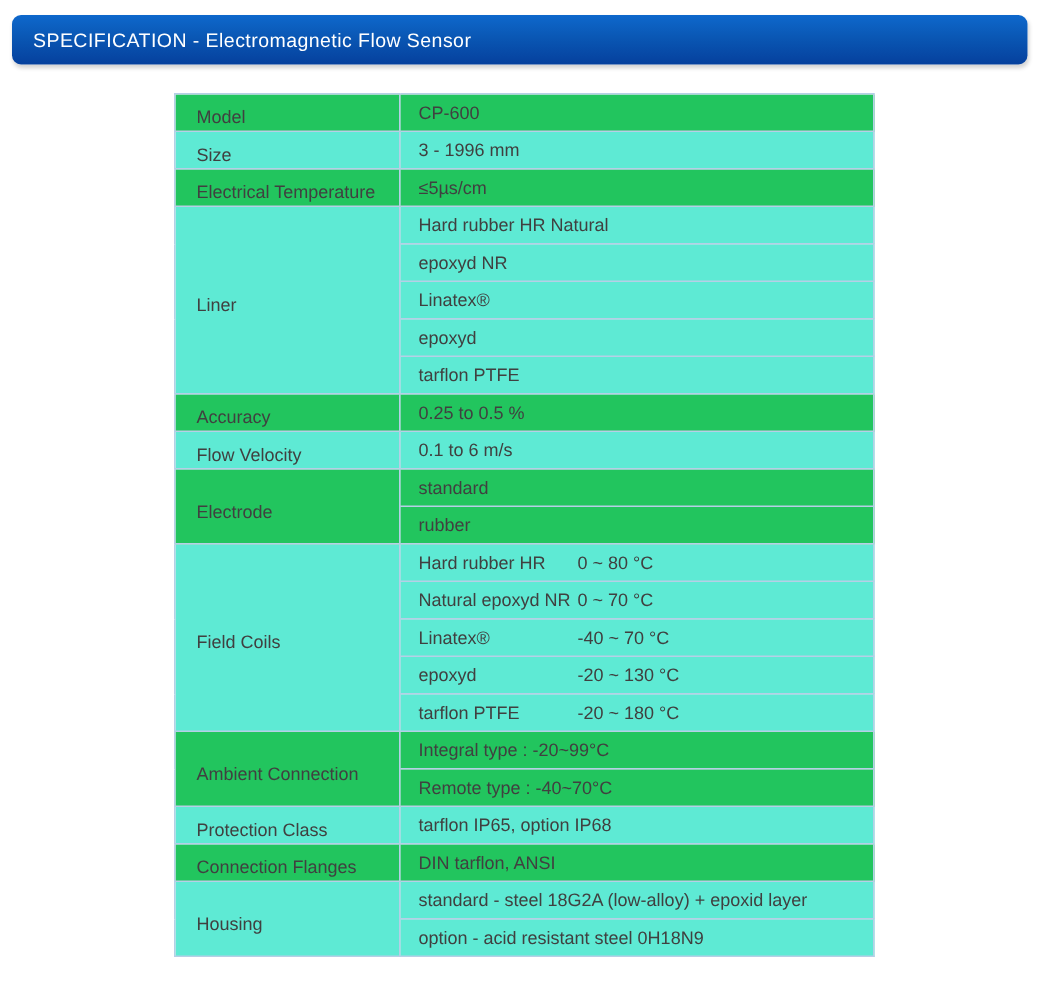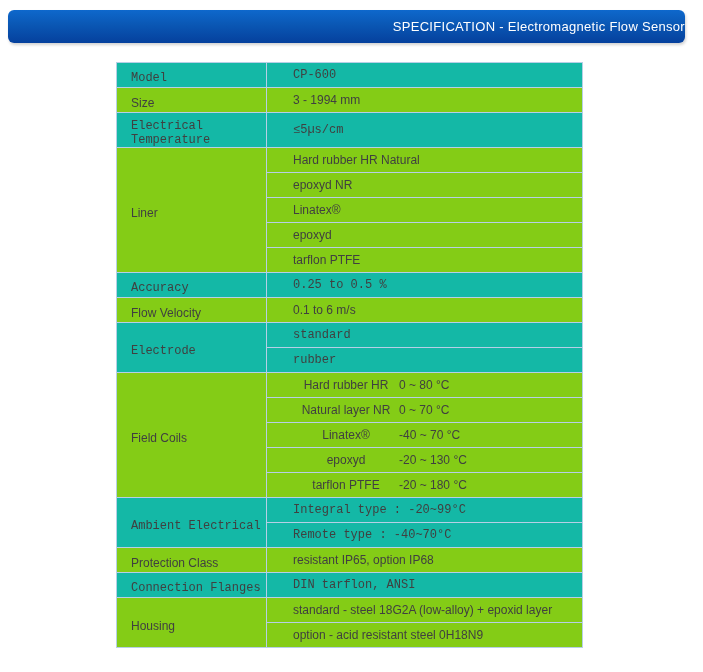--- a/index.html
+++ b/index.html
@@ -14,50 +14,48 @@
     width: 677px;
     height: 33px;
     border-radius: 6px;
     background: linear-gradient(180deg, #0e68cc 0%, #0a57b4 45%, #05409d 100%);
     box-shadow: 1px 2px 3px rgba(0,0,0,0.18);
     line-height: 33px;
     padding-left: 14px;
     color: #ffffff;
     font-size: 13px;
     letter-spacing: 0.3px;
-    text-align: right;
   }
   .spec-table-wrap {
     margin: 19px 0 0 116px;
   }
   table.spec-table {
     border-collapse: collapse;
     table-layout: fixed;
     width: 466px;
     font-size: 12px;
     color: #404040;
   }
   table.spec-table td {
     border: 1px solid #b6cfe6;
     height: 25px;
     vertical-align: middle;
-    background: #84cc16;
+    background: #5eead4;
   }
-  table.spec-table td.shade { background: #14b8a6; font-family: Liberation Mono, monospace; }
+  table.spec-table td.shade { background: #22c55e; }
   td.label-cell {
     vertical-align: top;
     padding: 6px 4px 0 14px;
   }
   td.value-cell {
-    padding: 0 4px 0 26px;
+    padding: 0 4px 0 12px;
   }
   .material {
     display: inline-block;
     width: 106px;
-    text-align: center;
   }
 </style>
 </head>
 <body>
 
 <div class="title-bar">
   <span>SPECIFICATION - Electromagnetic Flow Sensor</span>
 </div>
 
 <div class="spec-table-wrap">
@@ -66,21 +64,21 @@
       <col style="width:150px">
       <col style="width:316px">
     </colgroup>
     <tbody>
         <tr>
           <td class="label-cell shade" rowspan="1">Model</td>
           <td class="value-cell shade">CP-600</td>
         </tr>
         <tr>
           <td class="label-cell" rowspan="1">Size</td>
-          <td class="value-cell">3 - 1994 mm</td>
+          <td class="value-cell">3 - 1996 mm</td>
         </tr>
         <tr>
           <td class="label-cell shade" rowspan="1">Electrical Temperature</td>
           <td class="value-cell shade">≤5µs/cm</td>
         </tr>
         <tr>
           <td class="label-cell" rowspan="5">Liner</td>
           <td class="value-cell">Hard rubber HR Natural</td>
         </tr>
         <tr>
@@ -108,41 +106,41 @@
           <td class="value-cell shade">standard</td>
         </tr>
         <tr>
           <td class="value-cell shade">rubber</td>
         </tr>
         <tr>
           <td class="label-cell" rowspan="5">Field Coils</td>
           <td class="value-cell"><span class="material">Hard rubber HR</span><span>0 ~ 80 °C</span></td>
         </tr>
         <tr>
-          <td class="value-cell"><span class="material">Natural layer NR</span><span>0 ~ 70 °C</span></td>
+          <td class="value-cell"><span class="material">Natural epoxyd NR</span><span>0 ~ 70 °C</span></td>
         </tr>
         <tr>
           <td class="value-cell"><span class="material">Linatex®</span><span>-40 ~ 70 °C</span></td>
         </tr>
         <tr>
           <td class="value-cell"><span class="material">epoxyd</span><span>-20 ~ 130 °C</span></td>
         </tr>
         <tr>
           <td class="value-cell"><span class="material">tarflon PTFE</span><span>-20 ~ 180 °C</span></td>
         </tr>
         <tr>
-          <td class="label-cell shade" rowspan="2">Ambient Electrical</td>
+          <td class="label-cell shade" rowspan="2">Ambient Connection</td>
           <td class="value-cell shade">Integral type : -20~99°C</td>
         </tr>
         <tr>
           <td class="value-cell shade">Remote type : -40~70°C</td>
         </tr>
         <tr>
           <td class="label-cell" rowspan="1">Protection Class</td>
-          <td class="value-cell">resistant IP65, option IP68</td>
+          <td class="value-cell">tarflon IP65, option IP68</td>
         </tr>
         <tr>
           <td class="label-cell shade" rowspan="1">Connection Flanges</td>
           <td class="value-cell shade">DIN tarflon, ANSI</td>
         </tr>
         <tr>
           <td class="label-cell" rowspan="2">Housing</td>
           <td class="value-cell">standard - steel 18G2A (low-alloy) + epoxid layer</td>
         </tr>
         <tr>

